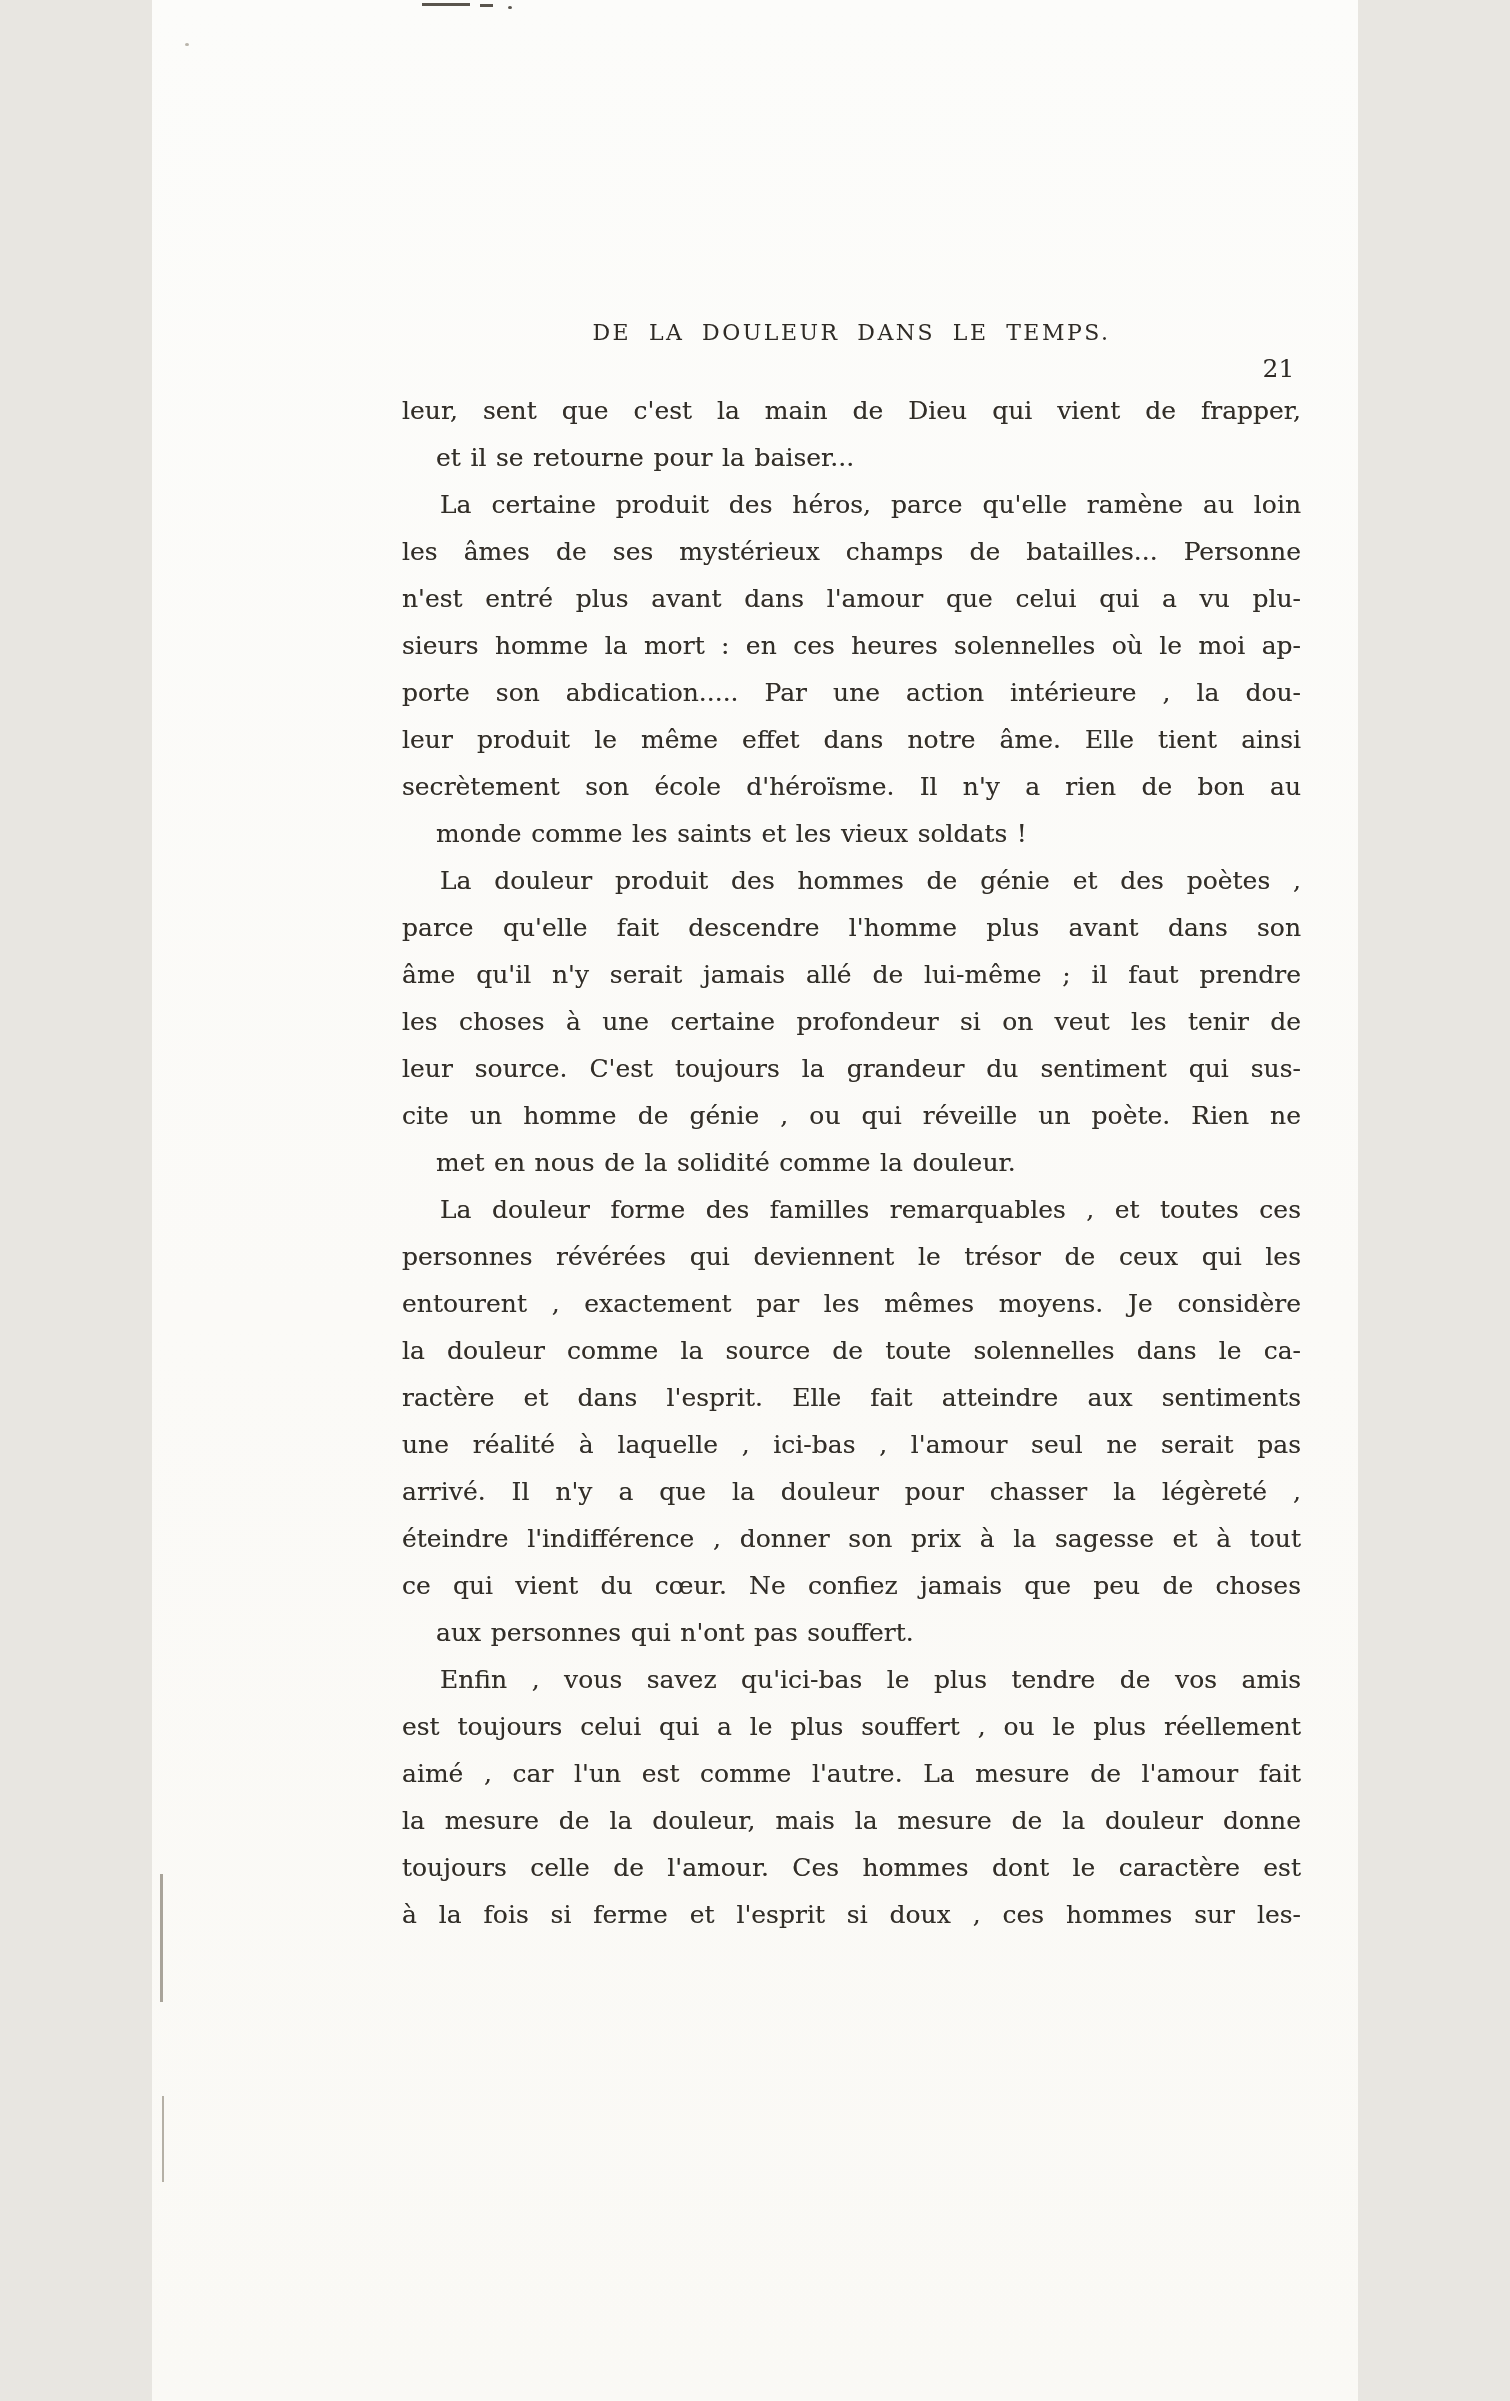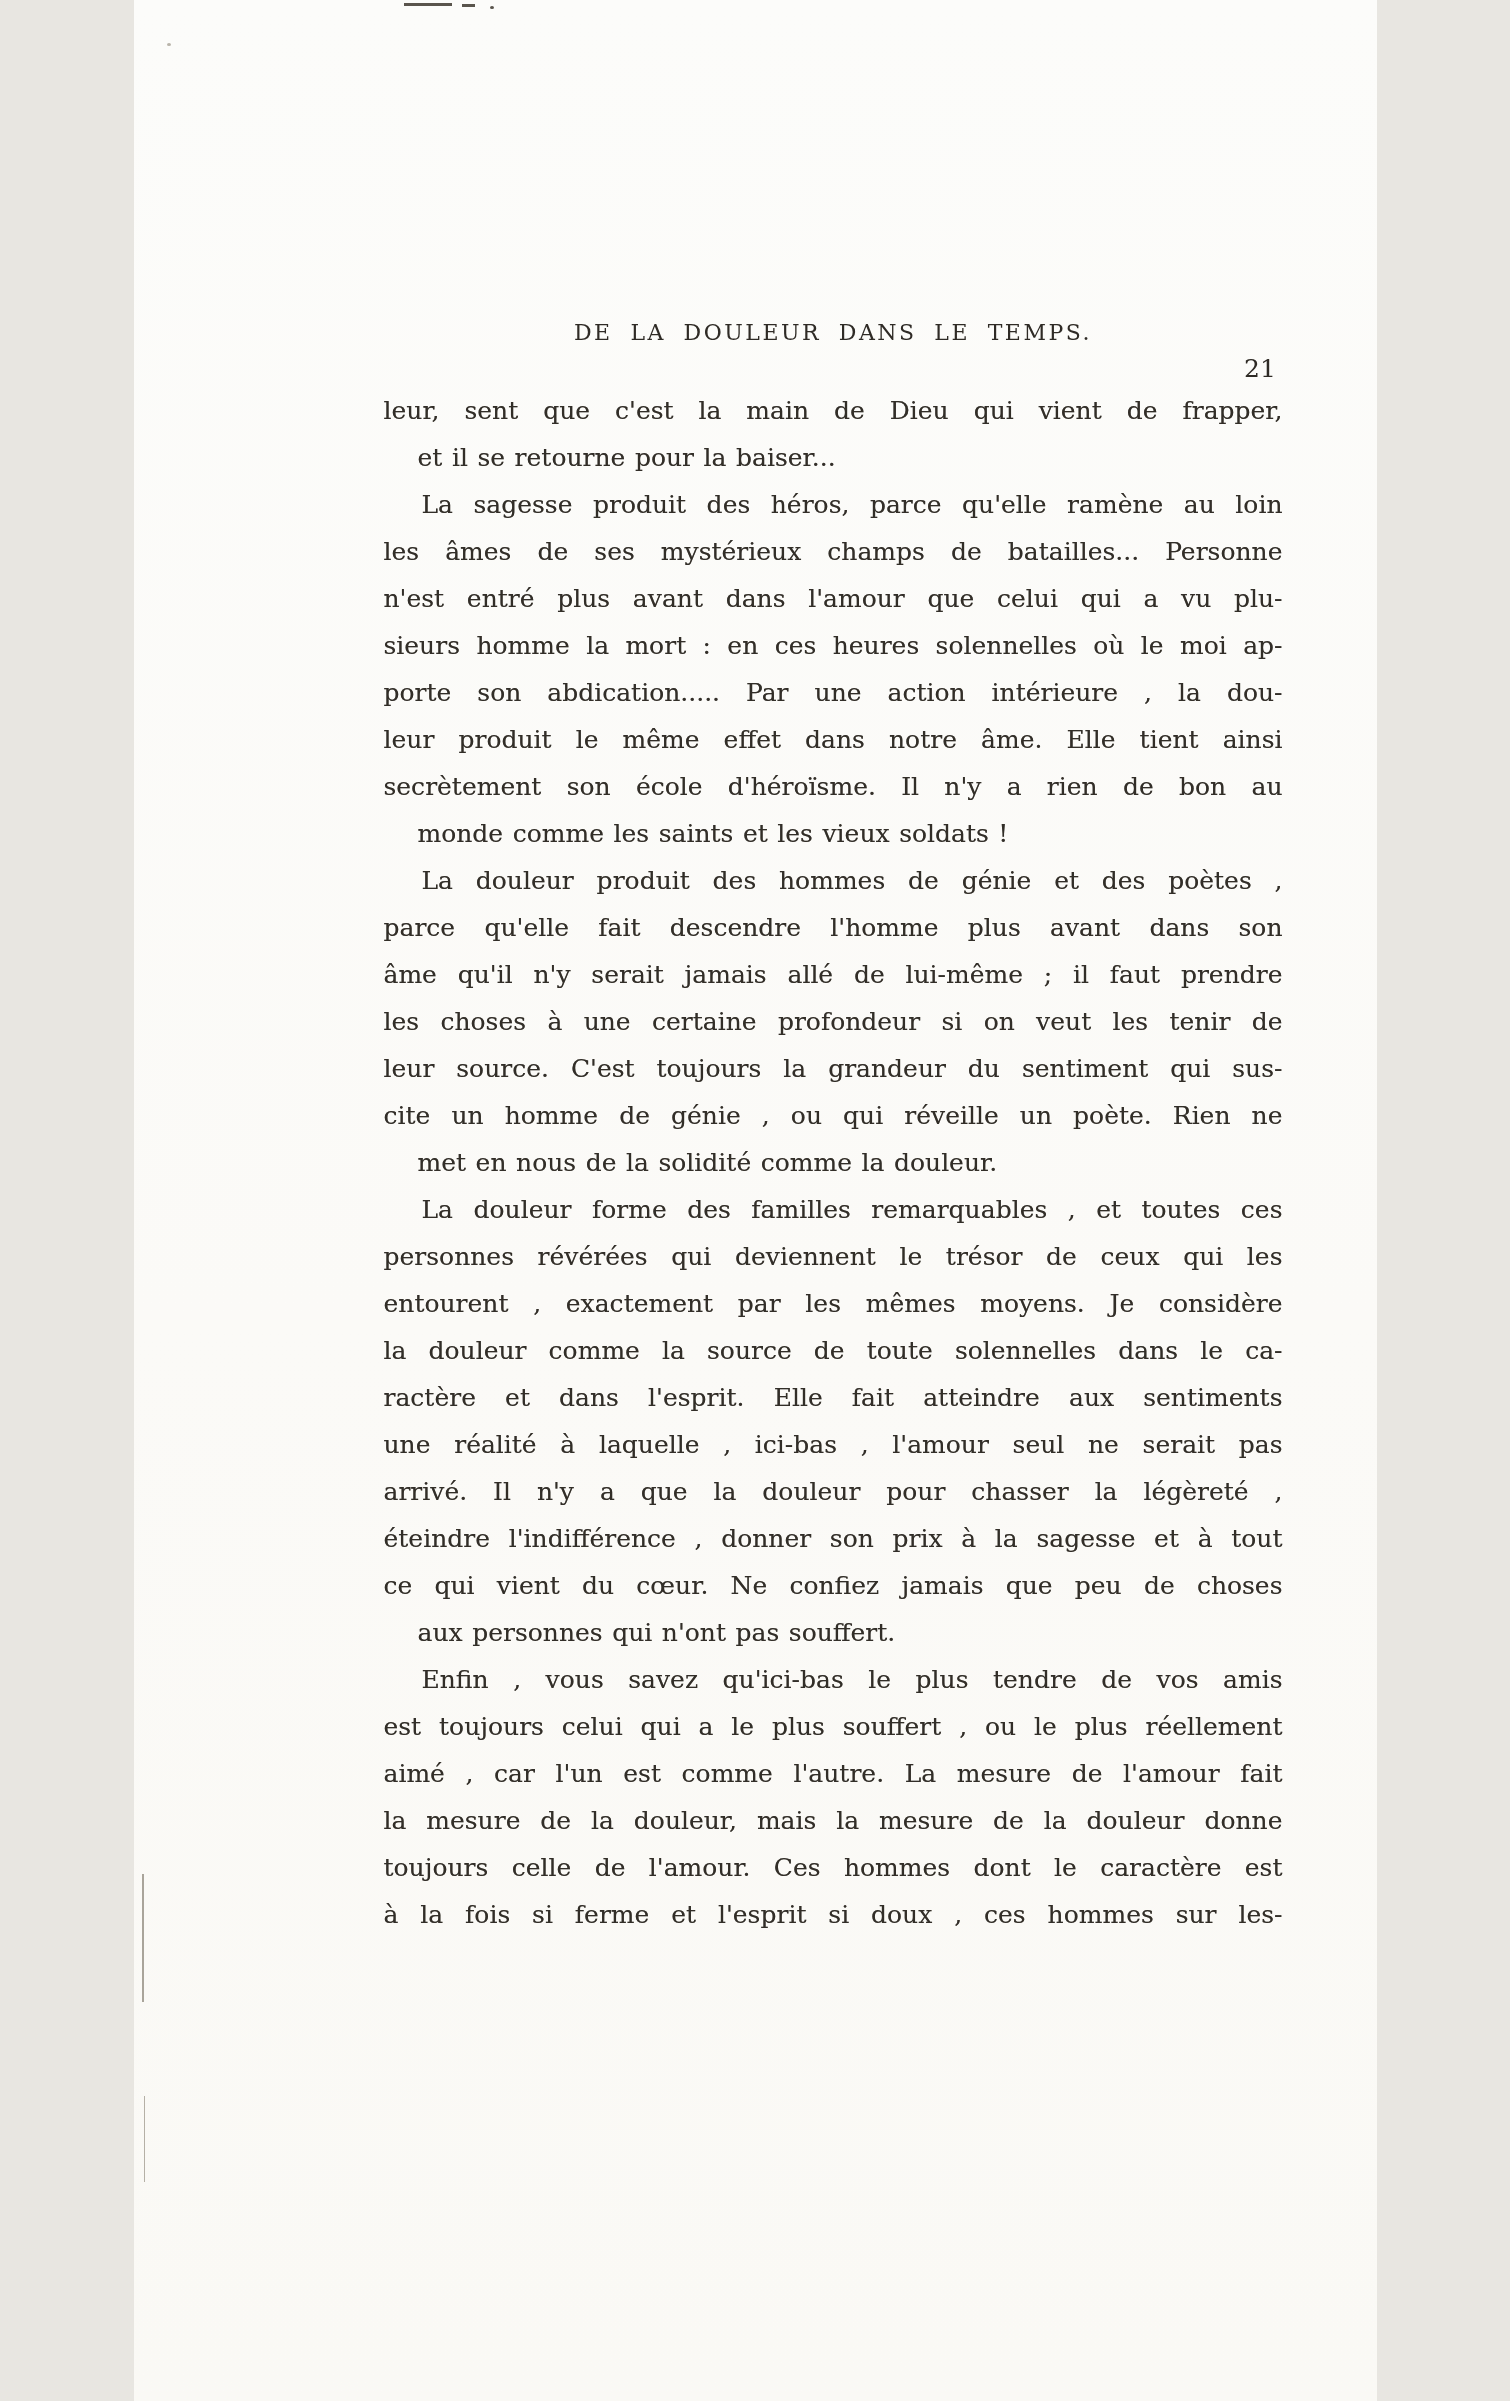--- a/index.html
+++ b/index.html
@@ -9,21 +9,20 @@
   }
   .page {
     position: relative;
     width: 1206px;
     height: 2401px;
     margin: 0 auto;
     background: linear-gradient(180deg, #fcfcfa 0%, #fbfaf7 55%, #faf9f5 100%);
     overflow: hidden;
     font-family: "DejaVu Serif", "Liberation Serif", serif;
     color: #322e28;
-    padding-left: 37px;
   }
   .header {
     position: absolute;
     left: 250px;
     top: 320px;
     width: 899px;
     height: 33px;
   }
   .running-title {
     display: block;
@@ -96,21 +95,21 @@
   <span class="artifact faint speck-3"></span>
 
   <div class="header">
     <span class="running-title">DE LA DOULEUR DANS LE TEMPS.</span>
     <span class="page-number">21</span>
   </div>
 
   <div class="body-block">
       <div class="line">leur, sent que c'est la main de Dieu qui vient de frapper,</div>
       <div class="line last">et il se retourne pour la baiser...</div>
-      <div class="line indent">La sagesse produit des héros, parce qu'elle ramène au loin</div>
+      <div class="line indent">La certaine produit des héros, parce qu'elle ramène au loin</div>
       <div class="line">les âmes de ses mystérieux champs de batailles... Personne</div>
       <div class="line">n'est entré plus avant dans l'amour que celui qui a vu plu-</div>
       <div class="line">sieurs homme la mort : en ces heures solennelles où le moi ap-</div>
       <div class="line">porte son abdication..... Par une action intérieure , la dou-</div>
       <div class="line">leur produit le même effet dans notre âme. Elle tient ainsi</div>
       <div class="line">secrètement son école d'héroïsme. Il n'y a rien de bon au</div>
       <div class="line last">monde comme les saints et les vieux soldats !</div>
       <div class="line indent">La douleur produit des hommes de génie et des poètes ,</div>
       <div class="line">parce qu'elle fait descendre l'homme plus avant dans son</div>
       <div class="line">âme qu'il n'y serait jamais allé de lui-même ; il faut prendre</div>

